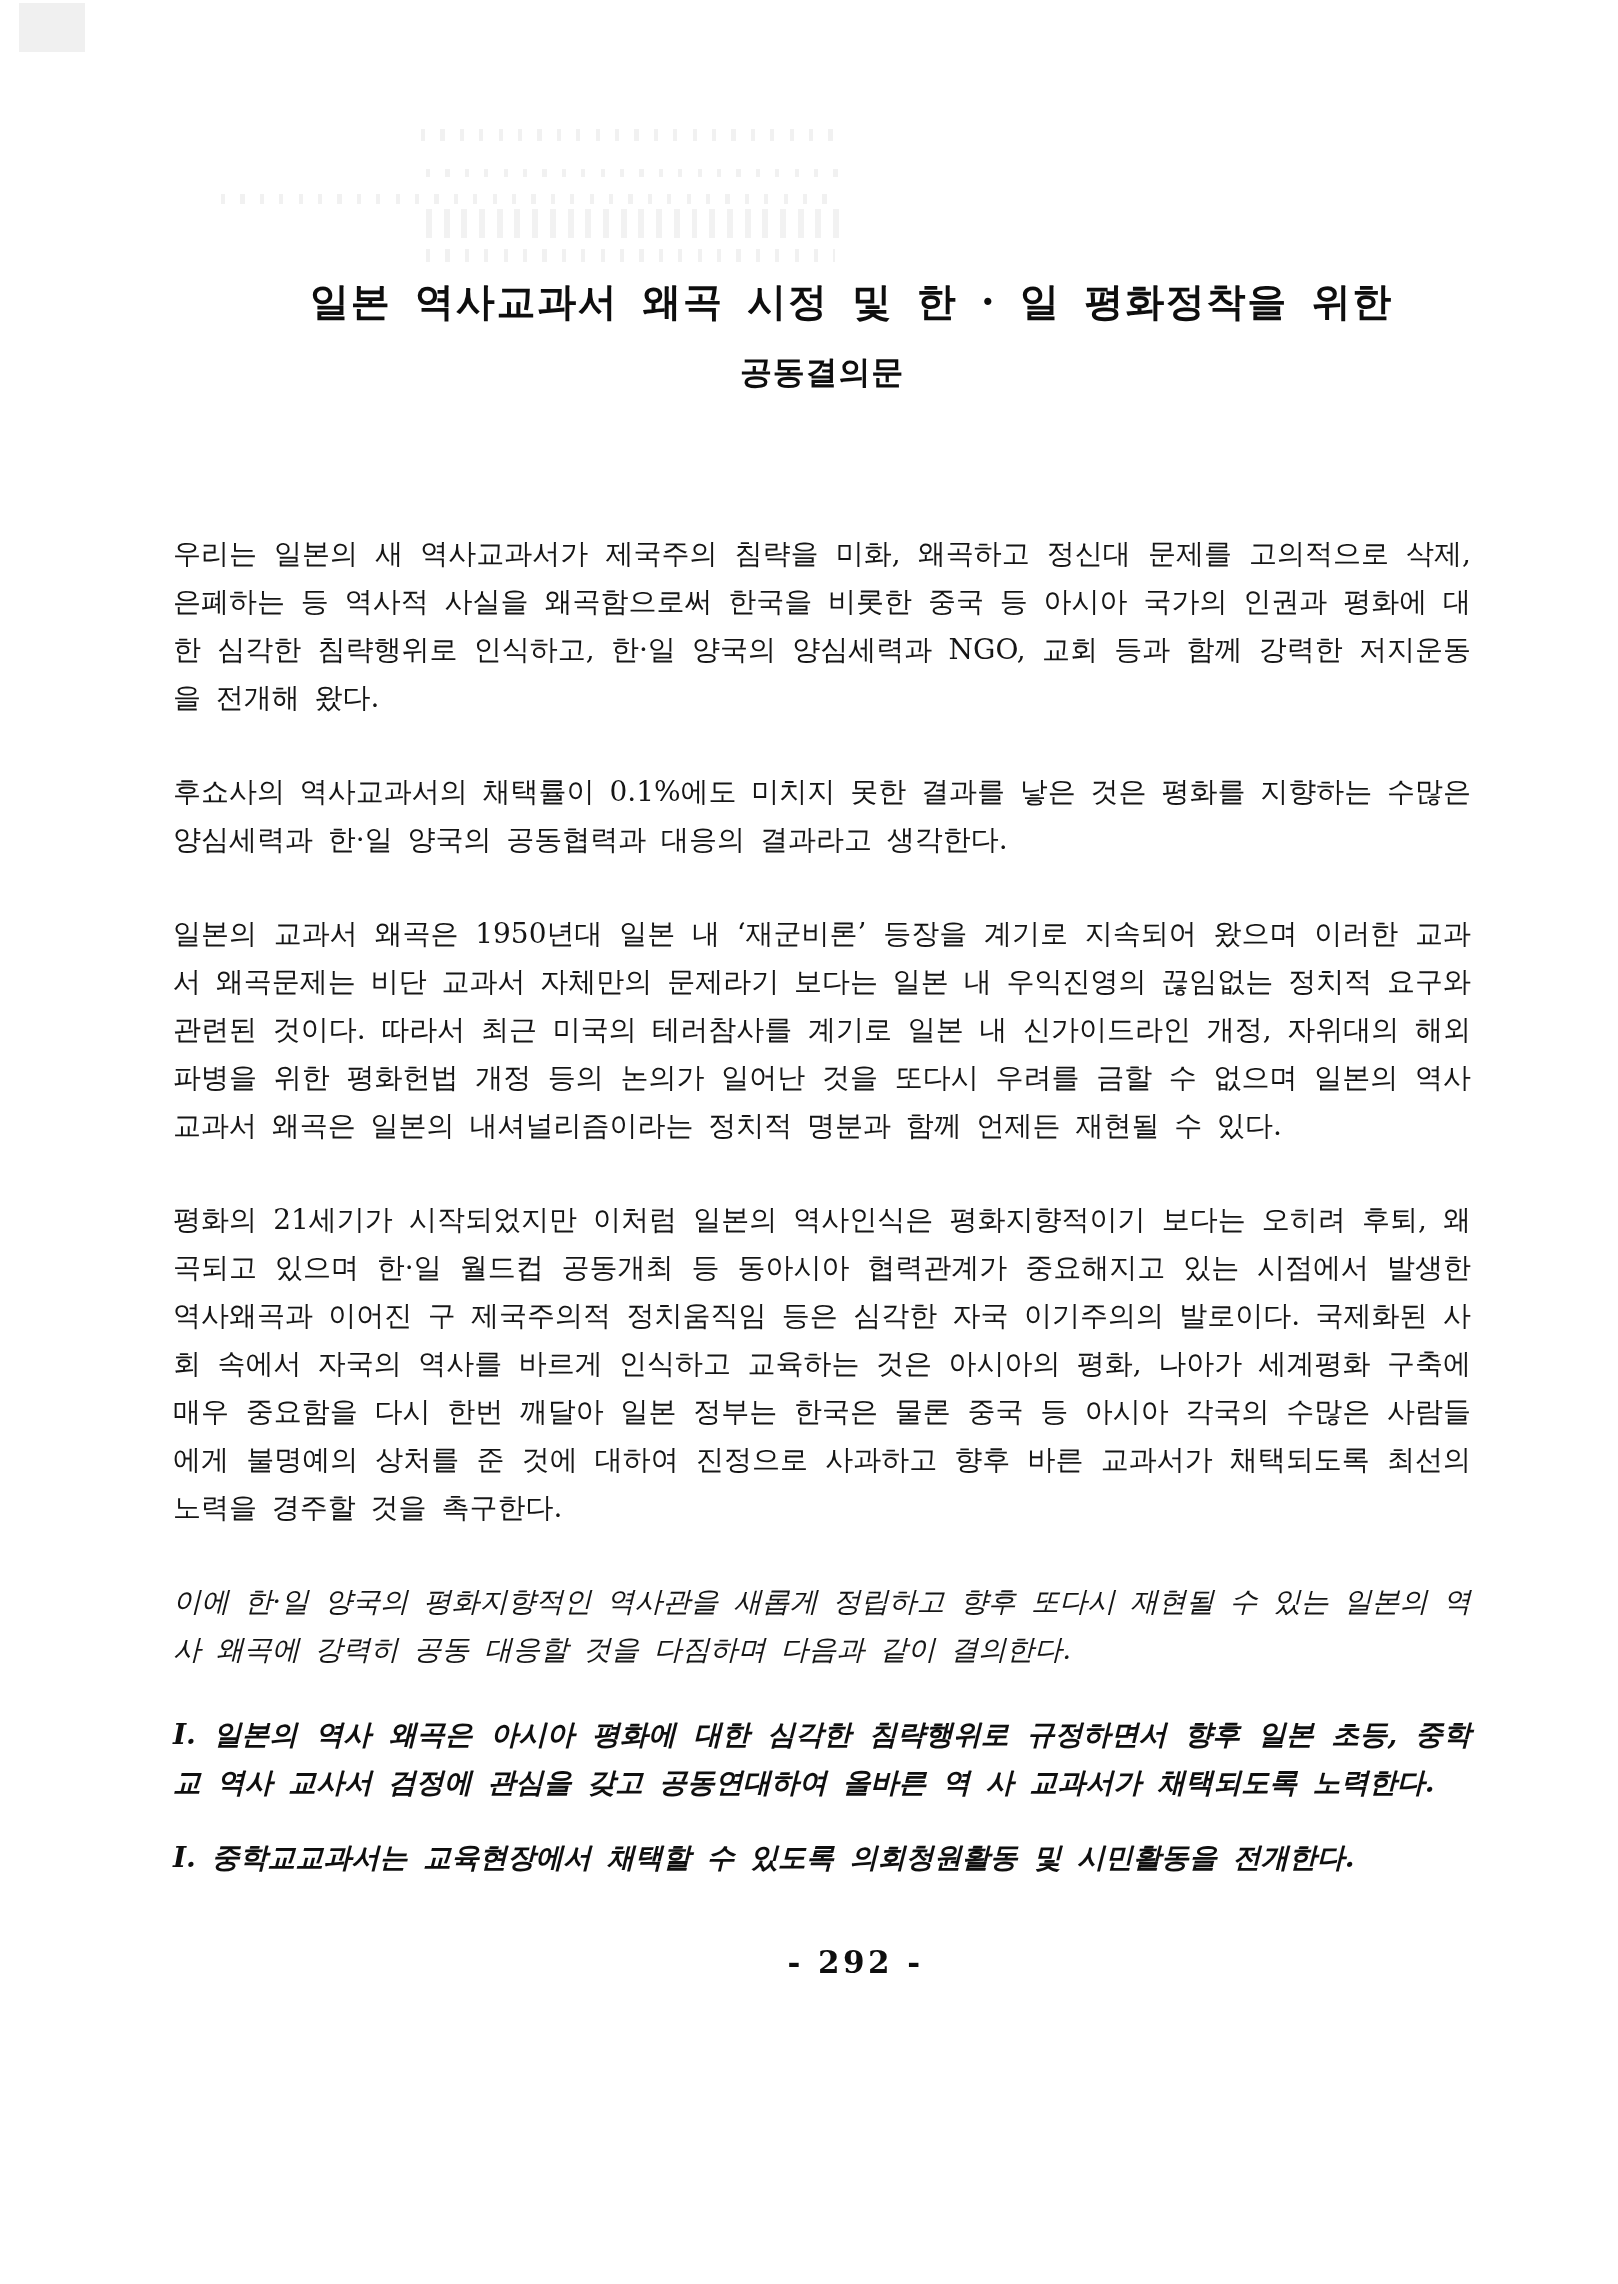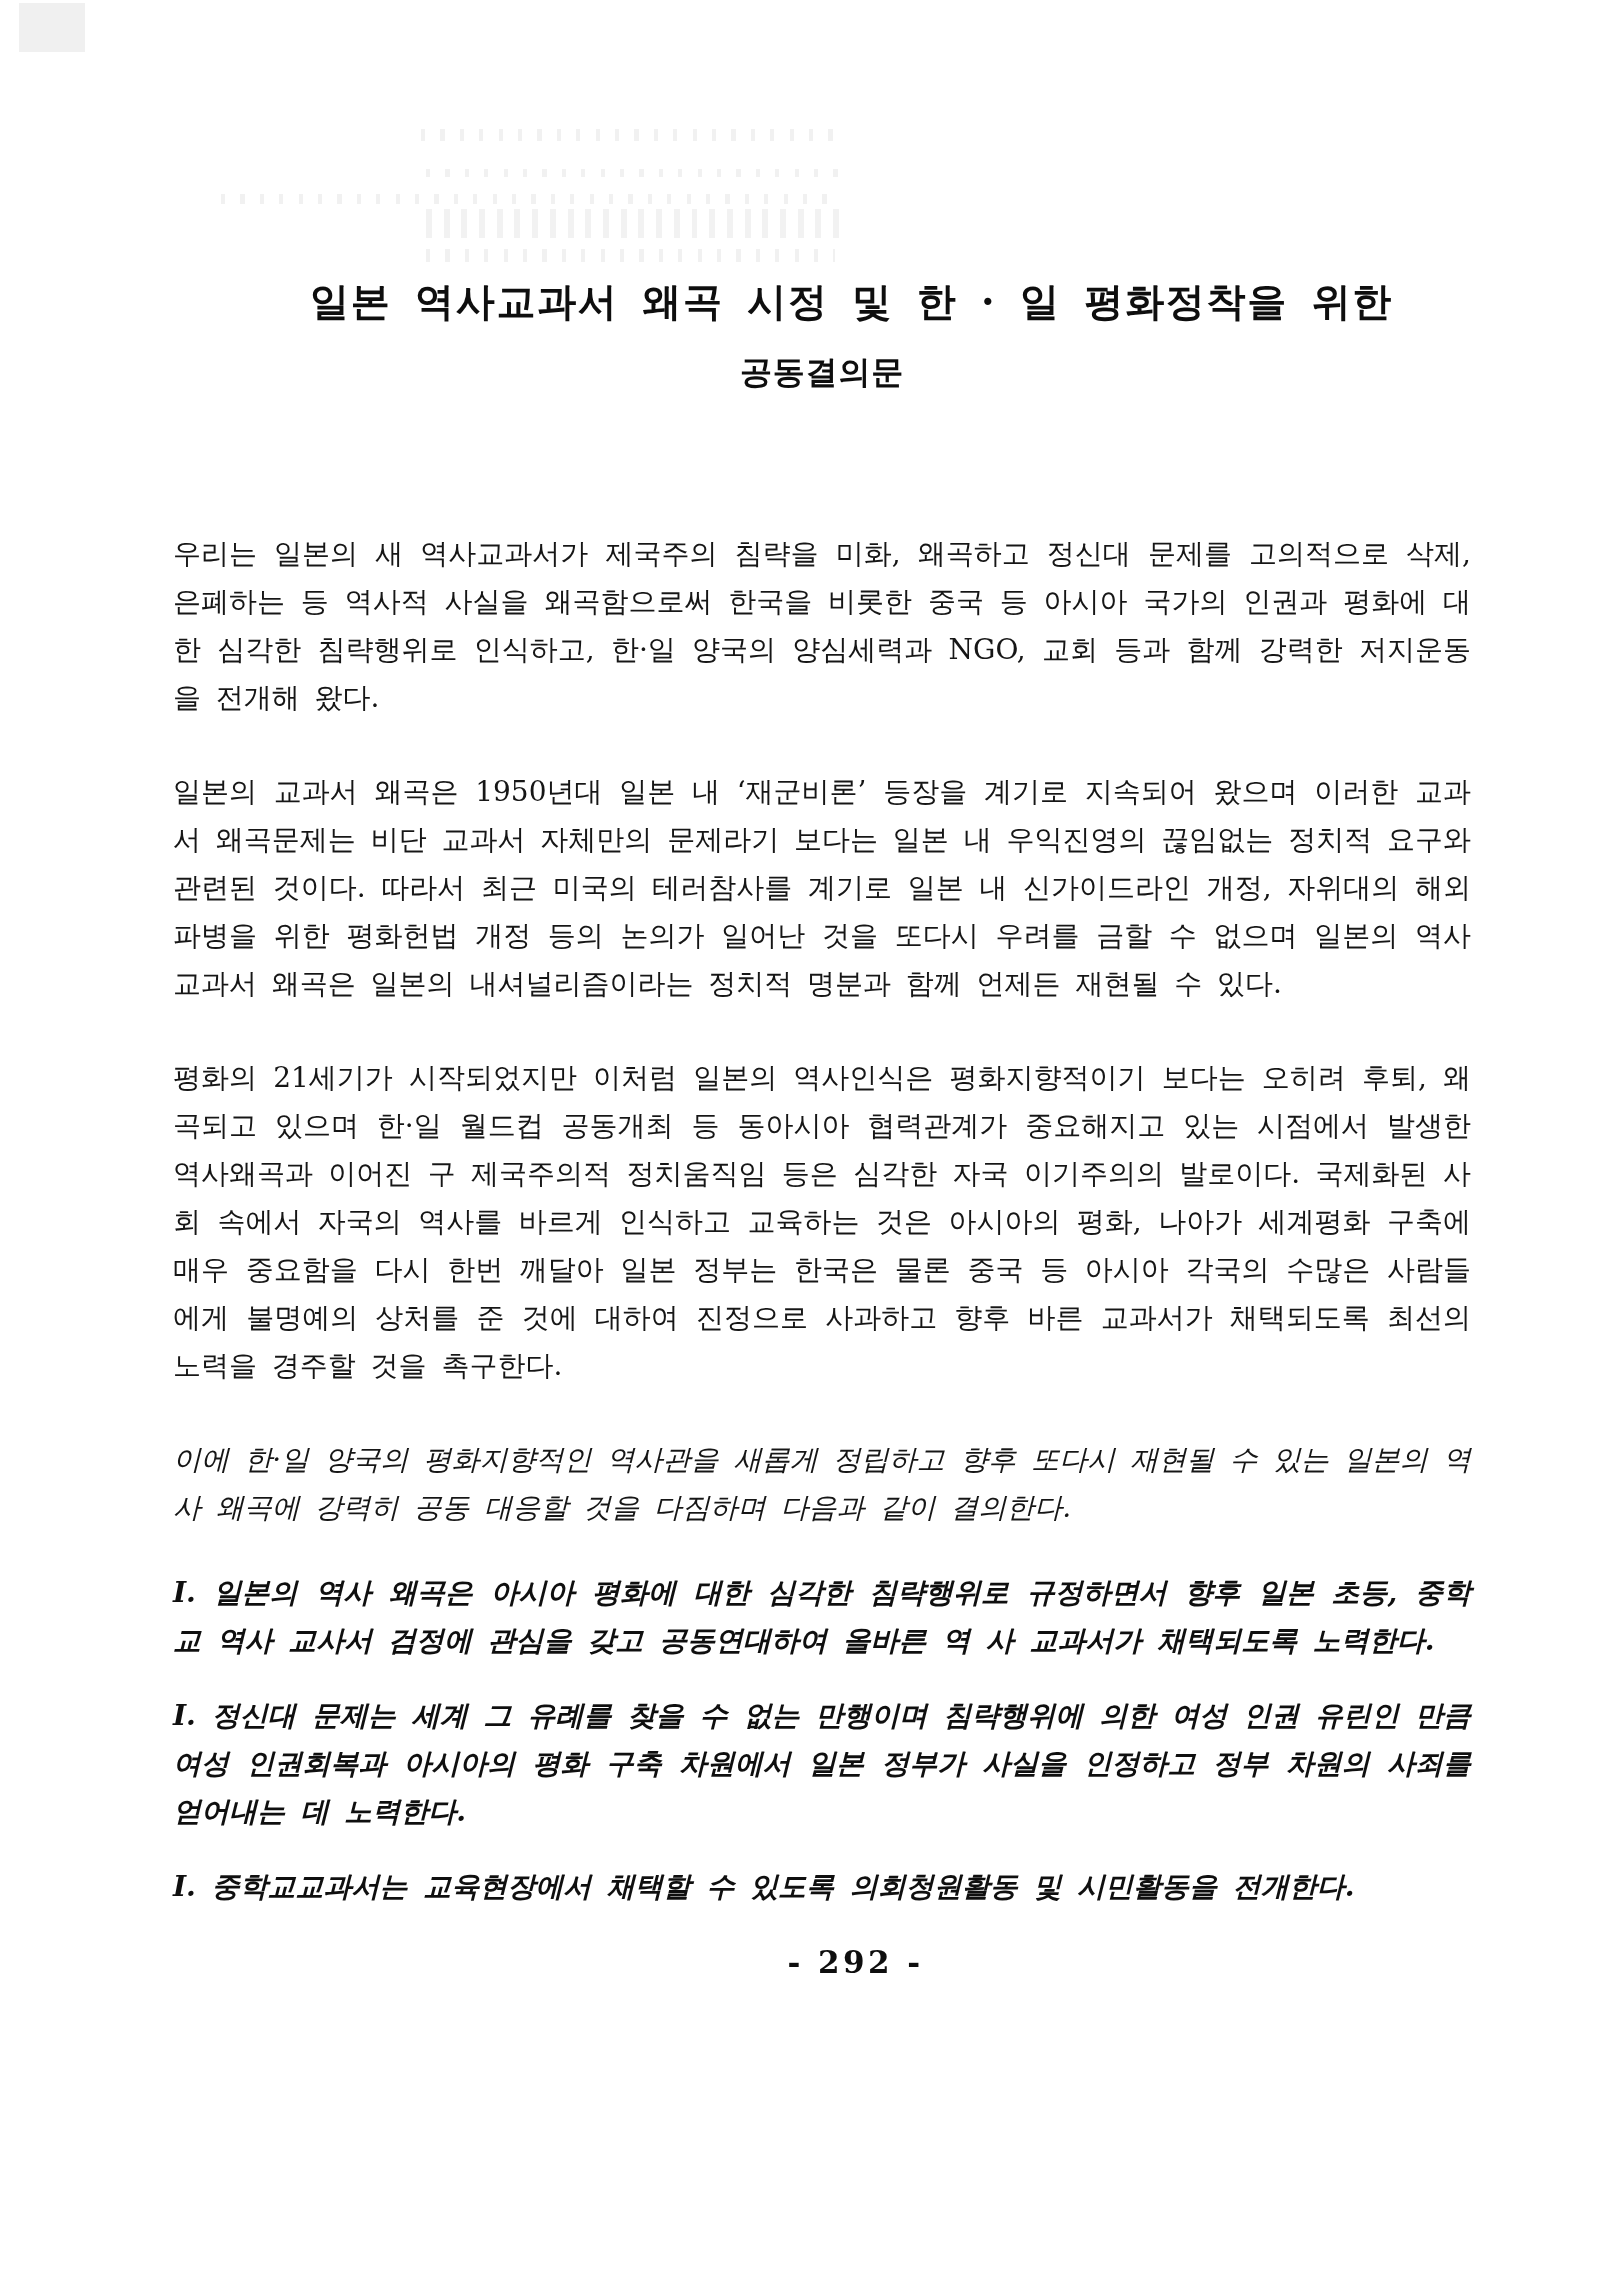--- a/index.html
+++ b/index.html
@@ -103,25 +103,25 @@
   <div class="ghost-band gb4"></div>
   <div class="ghost-band gb5"></div>
 
   <h1 class="title-block">
     <span class="title-line1">일본 역사교과서 왜곡 시정 및 한 · 일 평화정착을 위한</span>
     <span class="title-line2">공동결의문</span>
   </h1>
 
   <div class="content">
     <p>우리는 일본의 새 역사교과서가 제국주의 침략을 미화, 왜곡하고 정신대 문제를 고의적으로 삭제, 은폐하는 등 역사적 사실을 왜곡함으로써 한국을 비롯한 중국 등 아시아 국가의 인권과 평화에 대한 심각한 침략행위로 인식하고, 한·일 양국의 양심세력과 NGO, 교회 등과 함께 강력한 저지운동을 전개해 왔다.</p>
+    <p>후쇼사의 역사교과서의 채택률이 0.1%에도 미치지 못한 결과를 낳은 것은 평화를 지향하는 수많은 양심세력과 한·일 양국의 공동협력과 대응의 결과라고 생각한다.</p>
     <p>일본의 교과서 왜곡은 1950년대 일본 내 ‘재군비론’ 등장을 계기로 지속되어 왔으며 이러한 교과서 왜곡문제는 비단 교과서 자체만의 문제라기 보다는 일본 내 우익진영의 끊임없는 정치적 요구와 관련된 것이다. 따라서 최근 미국의 테러참사를 계기로 일본 내 신가이드라인 개정, 자위대의 해외파병을 위한 평화헌법 개정 등의 논의가 일어난 것을 또다시 우려를 금할 수 없으며 일본의 역사교과서 왜곡은 일본의 내셔널리즘이라는 정치적 명분과 함께 언제든 재현될 수 있다.</p>
     <p>평화의 21세기가 시작되었지만 이처럼 일본의 역사인식은 평화지향적이기 보다는 오히려 후퇴, 왜곡되고 있으며 한·일 월드컵 공동개최 등 동아시아 협력관계가 중요해지고 있는 시점에서 발생한 역사왜곡과 이어진 구 제국주의적 정치움직임 등은 심각한 자국 이기주의의 발로이다. 국제화된 사회 속에서 자국의 역사를 바르게 인식하고 교육하는 것은 아시아의 평화, 나아가 세계평화 구축에 매우 중요함을 다시 한번 깨달아 일본 정부는 한국은 물론 중국 등 아시아 각국의 수많은 사람들에게 불명예의 상처를 준 것에 대하여 진정으로 사과하고 향후 바른 교과서가 채택되도록 최선의 노력을 경주할 것을 촉구한다.</p>
     <p class="last-body">이에 한·일 양국의 평화지향적인 역사관을 새롭게 정립하고 향후 또다시 재현될 수 있는 일본의 역사 왜곡에 강력히 공동 대응할 것을 다짐하며 다음과 같이 결의한다.</p>
 
     <p class="resolution">I. 일본의 역사 왜곡은 아시아 평화에 대한 심각한 침략행위로 규정하면서 향후 일본 초등, 중학교 역사 교사서 검정에 관심을 갖고 공동연대하여 올바른 역 사 교과서가 채택되도록 노력한다.</p>
-    <p class="resolution">I. 정신대 문제는 세계 그 유례를 찾을 수 없는 만행이며 침략행위에 의한 여성 인권 유린인 만큼 여성 인권회복과 아시아의 평화 구축 차원에서 일본 정부가 사실을 인정하고 정부 차원의 사죄를 얻어내는 데 노력한다.</p>
     <p class="resolution">I. 중학교교과서는 교육현장에서 채택할 수 있도록 의회청원활동 및 시민활동을 전개한다.</p>
   </div>
 
   <div class="page-number">- 292 -</div>
 
 </div>
 
 
 </body></html>

